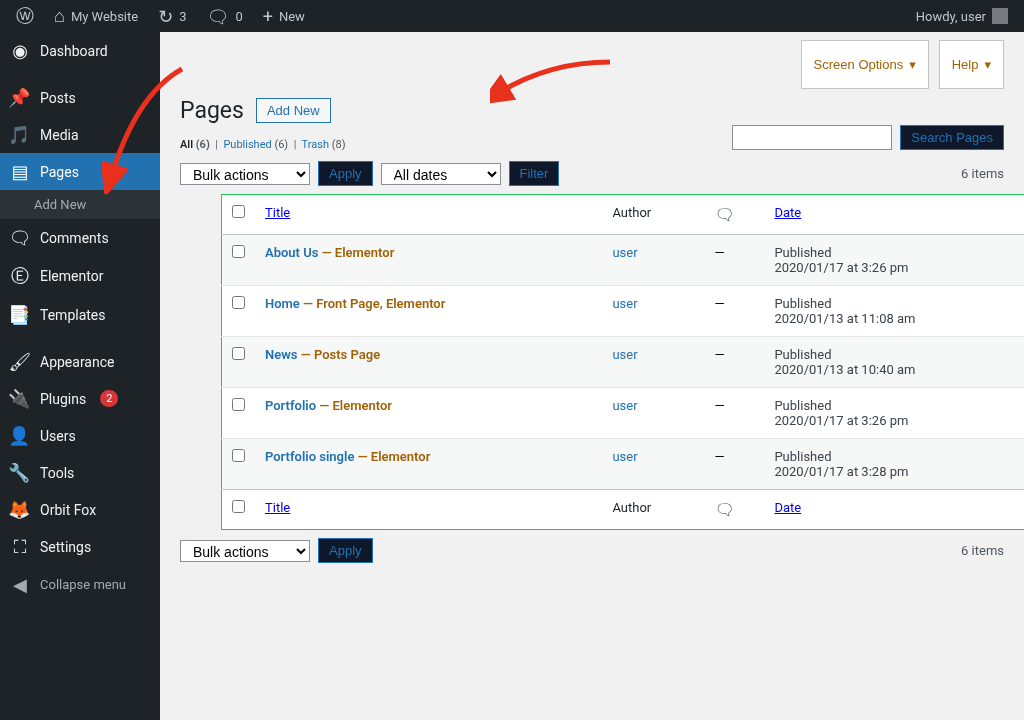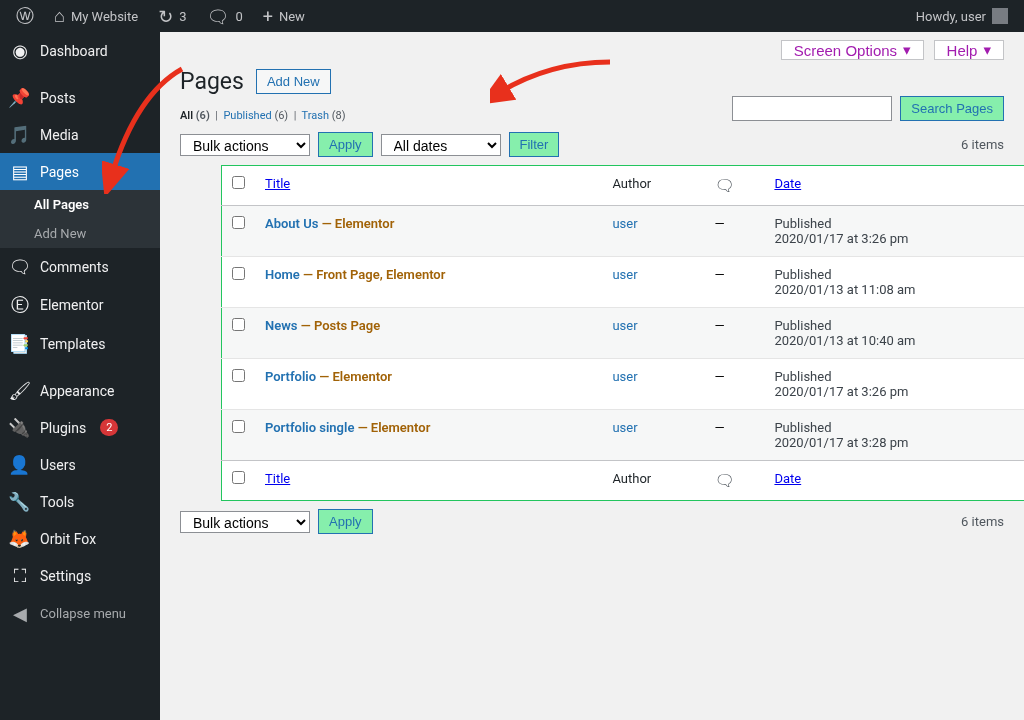--- a/index.html
+++ b/index.html
@@ -26,33 +26,33 @@
 .submenu-item { padding: 7px 10px 7px 34px; color: #f0f0f1; cursor: pointer; font-size: 13px; }
 .submenu-item.current { font-weight: 600; color: #fff; }
 .submenu-item:not(.current) { color: #a7aaad; }
 .menu-separator { height: 10px; }
 .badge { background: #d63638; color: #fff; border-radius: 9px; padding: 0 6px; font-size: 11px; line-height: 17px; min-width: 17px; text-align: center; margin-left: 4px; }
 .collapse { display: flex; align-items: center; gap: 10px; padding: 8px 10px; color: #a7aaad; cursor: pointer; font-size: 13px; }
 
 
 .content { flex: 1; padding: 0 20px 20px 20px; overflow-y: auto; position: relative; }
 .content-top { display: flex; justify-content: flex-end; padding: 8px 0; gap: 10px; }
-.screen-btn { background: #fff; border: 1px solid #c3c4c7; padding: 0 12px; font-size: 15px; cursor: pointer; color: #a21caf; display: flex; align-items: center; gap: 6px; }
+.screen-btn { background: #fff; border: 1px solid #c3c4c7; padding: 16px 12px; font-size: 13px; cursor: pointer; color: #a16207; display: flex; align-items: center; gap: 6px; }
 .heading-row { display: flex; align-items: center; gap: 12px; margin-bottom: 14px; }
 .page-heading { font-size: 23px; font-weight: 400; color: #1d2327; }
 .add-new-btn { border: 1px solid #2271b1; color: #2271b1; background: #f6f7f7; padding: 4px 10px; font-size: 13px; cursor: pointer; }
 
 .subsubsub { font-size: 11px; color: #646970; margin-bottom: 10px; }
 .subsubsub a { color: #2271b1; text-decoration: none; }
 .subsubsub .current { color: #1d2327; font-weight: 600; }
 .subsubsub .count { color: #50575e; }
 
 .search-row { float: right; display: flex; gap: 8px; margin-top: -36px; }
 .search-input { width: 160px; padding: 3px 8px; border: 1px solid #8c8f94; font-size: 14px; }
-.btn { border: 1px solid #2271b1; color: #2271b1; background: #86efac; padding: 4px 10px; font-size: 13px; cursor: pointer; }
+.btn { border: 1px solid #2271b1; color: #2271b1; background: #0f172a; padding: 4px 10px; font-size: 13px; cursor: pointer; }
 
 .tablenav { display: flex; justify-content: space-between; align-items: center; margin: 8px 0; }
 .tablenav-left { display: flex; gap: 8px; align-items: center; }
 .tablenav-count { color: #50575e; font-size: 13px; }
 select.bulk { padding: 2px 24px 2px 8px; border: 1px solid #8c8f94; font-size: 14px; background: #fff; min-width: 120px; height: 22px; }
 
 
 table.list { width: 100%; border-collapse: collapse; background: #fff; border: 1px solid #22c55e; margin-left: 41px; }
 table.list th, table.list td { padding: 10px 10px; text-align: left; vertical-align: top; font-size: 13px; }
 table.list thead th { border-bottom: 1px solid #c3c4c7; color: #2271b1; font-weight: 400; }
@@ -119,21 +119,20 @@
       </div>
     <div class="menu-item">
         <span class="menu-icon">🎵</span>
         <span>Media</span>
       </div>
     <div class="menu-item current">
         <span class="menu-icon">▤</span>
         <span>Pages</span>
       </div>
     <div class="submenu">
-      <div class="submenu-item current">All Pages</div>
       <div class="submenu-item">Add New</div>
     </div>
     <div class="menu-item">
         <span class="menu-icon">🗨</span>
         <span>Comments</span>
       </div>
     <div class="menu-item">
         <span class="menu-icon">Ⓔ</span>
         <span>Elementor</span>
       </div>

